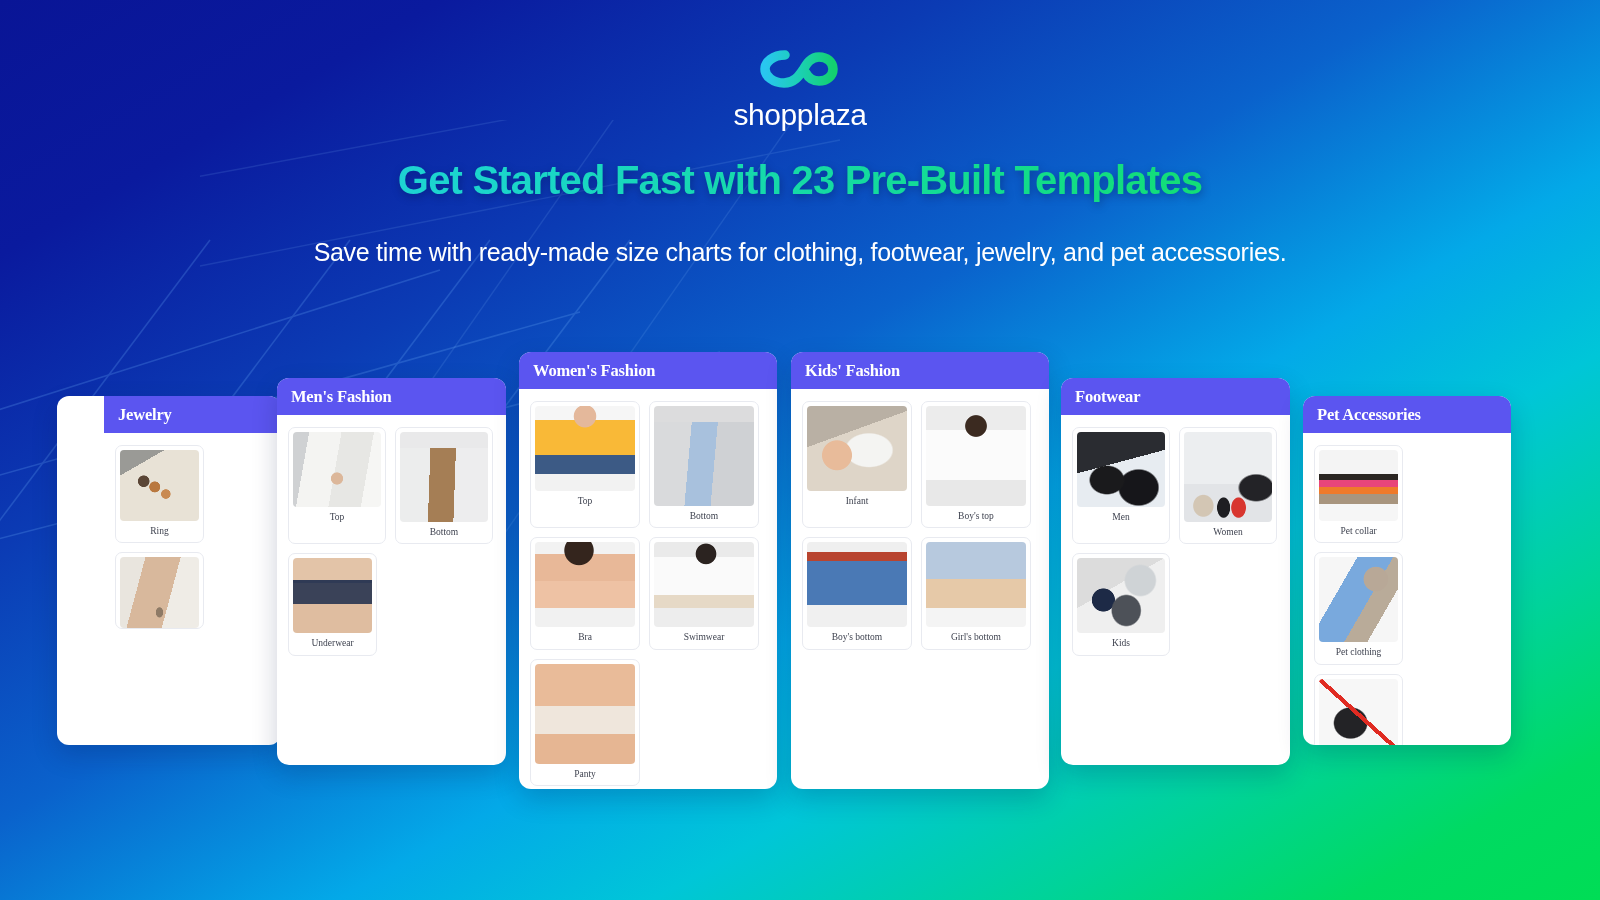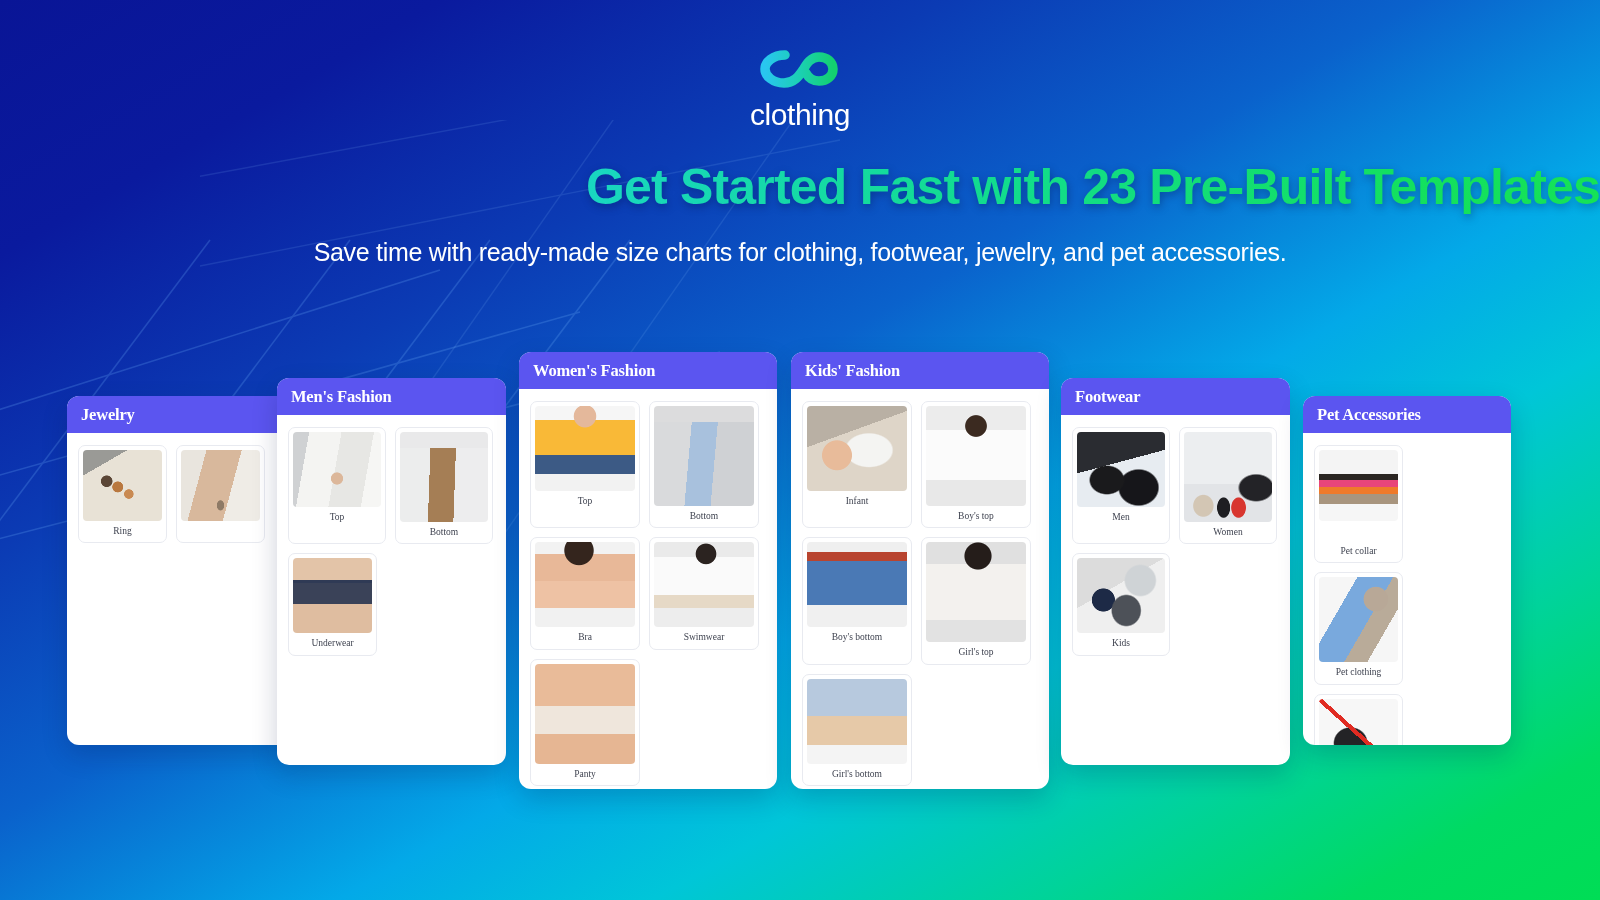--- a/index.html
+++ b/index.html
@@ -57,22 +57,22 @@
     margin-top: 6px;
     font-size: 30px;
     font-weight: 400;
     letter-spacing: -0.4px;
     color: #ffffff;
   }
 
   #headline {
     position: absolute;
     top: 158px; left: 0; right: 0;
-    text-align: right;
-    font-size: 50px;
+    text-align: center;
+    font-size: 40px;
     font-weight: bold;
     letter-spacing: -0.8px;
     background: linear-gradient(96deg, #28c8f2 0%, #1ad6c8 33%, #12dc8e 62%, #13e05f 88%, #15e257 100%);
     -webkit-background-clip: text;
     background-clip: text;
     color: transparent;
     -webkit-text-fill-color: transparent;
     filter: drop-shadow(1px 3px 4px rgba(0,10,60,.35));
   }
 
@@ -171,28 +171,28 @@
         <linearGradient id="logoGrad" x1="0" y1="0.5" x2="1" y2="0.5">
           <stop offset="0%" stop-color="#29c6f0"></stop>
           <stop offset="52%" stop-color="#1bd0b2"></stop>
           <stop offset="100%" stop-color="#13d070"></stop>
         </linearGradient>
       </defs>
       <path d="M27 9 C15 9 7 16 7 23 C7 30 15 37 26 37 C36 37 41 30 45 24
                C49 17 53 11 61 11 C69 11 75 16 75 23 C75 30 69 35 61 35
                C54 35 50 31 48 27" fill="none" stroke="url(#logoGrad)" stroke-width="9.5" stroke-linecap="round"></path>
     </svg>
-    <span id="brand-word">clothing</span>
+    <span id="brand-word">shopplaza</span>
   </div>
 
   <h1 id="headline">Get Started Fast with 23 Pre-Built Templates</h1>
   <p id="subhead">Save time with ready-made size charts for clothing, footwear, jewelry, and pet accessories.</p>
 
   <div id="cards-root">
-      <div class="card" style="left: 67px; top: 396px; width: 224px; height: 349px; z-index: 10;">
+      <div class="card" style="left: 57px; top: 396px; width: 224px; height: 349px; z-index: 10; padding-left: 47px;">
         <div class="card-header" style="background: rgb(91, 85, 240);">
           <span class="card-title">Jewelry</span>
         </div>
         <div class="card-body">
           <div class="tile" style="width: 89px;">
             <div class="tile-img" style="height: 71px; background-image: radial-gradient(circle at 58% 62%, rgb(201, 138, 82) 0px, rgb(201, 138, 82) 7%, transparent 8%), radial-gradient(circle at 44% 52%, rgb(185, 120, 63) 0px, rgb(185, 120, 63) 9%, transparent 10%), radial-gradient(circle at 30% 44%, rgb(91, 70, 54) 0px, rgb(91, 70, 54) 8%, transparent 9%), linear-gradient(150deg, rgb(154, 154, 150) 0px, rgb(154, 154, 150) 22%, rgb(232, 226, 214) 22%, rgb(232, 226, 214) 100%);"></div>
             <div class="tile-label" style="color: rgb(63, 67, 80);">Ring</div>
           </div>
           <div class="tile" style="width: 89px;">
             <div class="tile-img" style="height: 71px; background-image: radial-gradient(at 50% 78%, rgb(142, 122, 102) 0px, rgb(142, 122, 102) 6%, transparent 7%), linear-gradient(105deg, rgb(233, 229, 222) 0px, rgb(233, 229, 222) 26%, rgb(216, 184, 156) 26%, rgb(216, 184, 156) 62%, rgb(239, 236, 230) 62%, rgb(239, 236, 230) 100%);"></div>
@@ -256,24 +256,20 @@
           </div>
           <div class="tile" style="width: 110px;">
             <div class="tile-img" style="height: 100px; background-image: radial-gradient(circle at 50% 20%, rgb(59, 42, 32) 0px, rgb(59, 42, 32) 11%, transparent 12%), linear-gradient(rgb(236, 236, 236) 0px, rgb(236, 236, 236) 24%, rgb(251, 251, 251) 24%, rgb(251, 251, 251) 74%, rgb(232, 232, 232) 74%), linear-gradient(90deg, rgb(231, 231, 231) 0px, rgb(231, 231, 231) 14%, transparent 14%, transparent 86%, rgb(231, 231, 231) 86%);"></div>
             <div class="tile-label" style="color: rgb(63, 67, 80);">Boy's top</div>
           </div>
           <div class="tile" style="width: 110px;">
             <div class="tile-img" style="height: 85px; background-image: linear-gradient(rgb(239, 239, 239) 0px, rgb(239, 239, 239) 12%, rgb(184, 68, 47) 12%, rgb(184, 68, 47) 22%, rgb(74, 121, 181) 22%, rgb(74, 121, 181) 74%, rgb(240, 240, 240) 74%), linear-gradient(90deg, rgb(241, 241, 241) 0px, rgb(241, 241, 241) 26%, transparent 26%, transparent 74%, rgb(241, 241, 241) 74%);"></div>
             <div class="tile-label" style="color: rgb(63, 67, 80);">Boy's bottom</div>
           </div>
           <div class="tile" style="width: 110px;">
-            <div class="tile-img" style="height: 100px; background-image: radial-gradient(circle at 52% 14%, rgb(37, 29, 26) 0px, rgb(37, 29, 26) 13%, transparent 14%), linear-gradient(rgb(224, 224, 224) 0px, rgb(224, 224, 224) 22%, rgb(243, 241, 238) 22%, rgb(243, 241, 238) 78%, rgb(226, 226, 226) 78%);"></div>
-            <div class="tile-label" style="color: rgb(63, 67, 80);">Girl's top</div>
-          </div>
-          <div class="tile" style="width: 110px;">
             <div class="tile-img" style="height: 85px; background-image: linear-gradient(rgb(183, 201, 222) 0px, rgb(183, 201, 222) 44%, rgb(230, 201, 168) 44%, rgb(230, 201, 168) 78%, rgb(244, 244, 244) 78%), linear-gradient(90deg, rgb(239, 240, 241) 0px, rgb(239, 240, 241) 26%, transparent 26%, transparent 74%, rgb(239, 240, 241) 74%);"></div>
             <div class="tile-label" style="color: rgb(63, 67, 80);">Girl's bottom</div>
           </div>
         </div>
       </div>
       <div class="card" style="left: 1061px; top: 378px; width: 229px; height: 387px; z-index: 14;">
         <div class="card-header" style="background: rgb(91, 85, 240);">
           <span class="card-title">Footwear</span>
         </div>
         <div class="card-body">
@@ -291,21 +287,21 @@
           </div>
         </div>
       </div>
       <div class="card" style="left: 1303px; top: 396px; width: 208px; height: 349px; z-index: 15;">
         <div class="card-header" style="background: rgb(91, 85, 240);">
           <span class="card-title">Pet Accessories</span>
         </div>
         <div class="card-body">
           <div class="tile" style="width: 89px;">
             <div class="tile-img" style="height: 71px; background-image: linear-gradient(rgb(244, 244, 244) 0px, rgb(244, 244, 244) 34%, rgb(42, 37, 34) 34%, rgb(42, 37, 34) 42%, rgb(232, 69, 122) 42%, rgb(232, 69, 122) 52%, rgb(239, 122, 42) 52%, rgb(239, 122, 42) 62%, rgb(168, 149, 126) 62%, rgb(168, 149, 126) 76%, rgb(246, 246, 246) 76%);"></div>
-            <div class="tile-label" style="color: rgb(63, 67, 80); margin-top: 20px;">Pet collar</div>
+            <div class="tile-label" style="color: rgb(63, 67, 80);">Pet collar</div>
           </div>
           <div class="tile" style="width: 89px;">
             <div class="tile-img" style="height: 85px; background-image: radial-gradient(circle at 72% 26%, rgb(184, 168, 151) 0px, rgb(184, 168, 151) 14%, transparent 15%), linear-gradient(120deg, rgb(246, 246, 246) 0px, rgb(246, 246, 246) 30%, rgb(121, 169, 221) 30%, rgb(121, 169, 221) 58%, rgb(185, 171, 153) 58%, rgb(185, 171, 153) 76%, rgb(246, 246, 246) 76%);"></div>
             <div class="tile-label" style="color: rgb(63, 67, 80);">Pet clothing</div>
           </div>
           <div class="tile" style="width: 89px;">
             <div class="tile-img" style="height: 71px; background-image: linear-gradient(42deg, transparent 0px, transparent 48%, rgb(224, 43, 34) 48%, rgb(224, 43, 34) 52%, transparent 52%), radial-gradient(at 40% 62%, rgb(35, 35, 38) 0px, rgb(35, 35, 38) 24%, transparent 26%), linear-gradient(rgb(247, 247, 247) 0px, rgb(247, 247, 247) 100%);"></div>
           </div>
         </div>
       </div>

